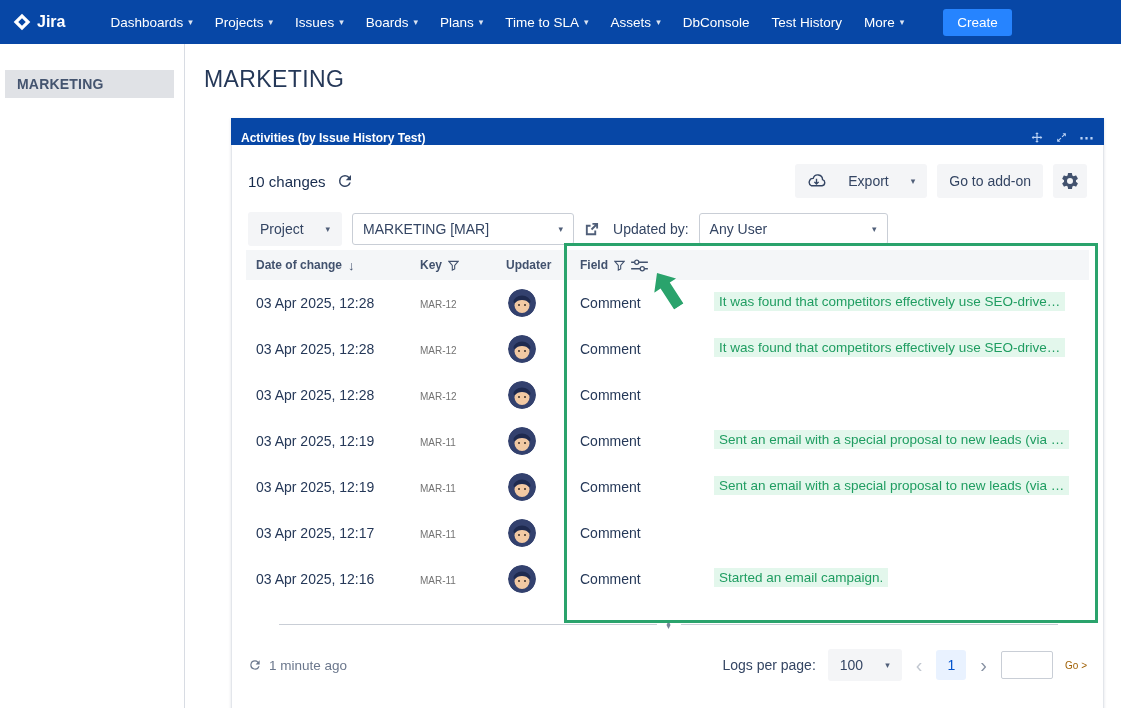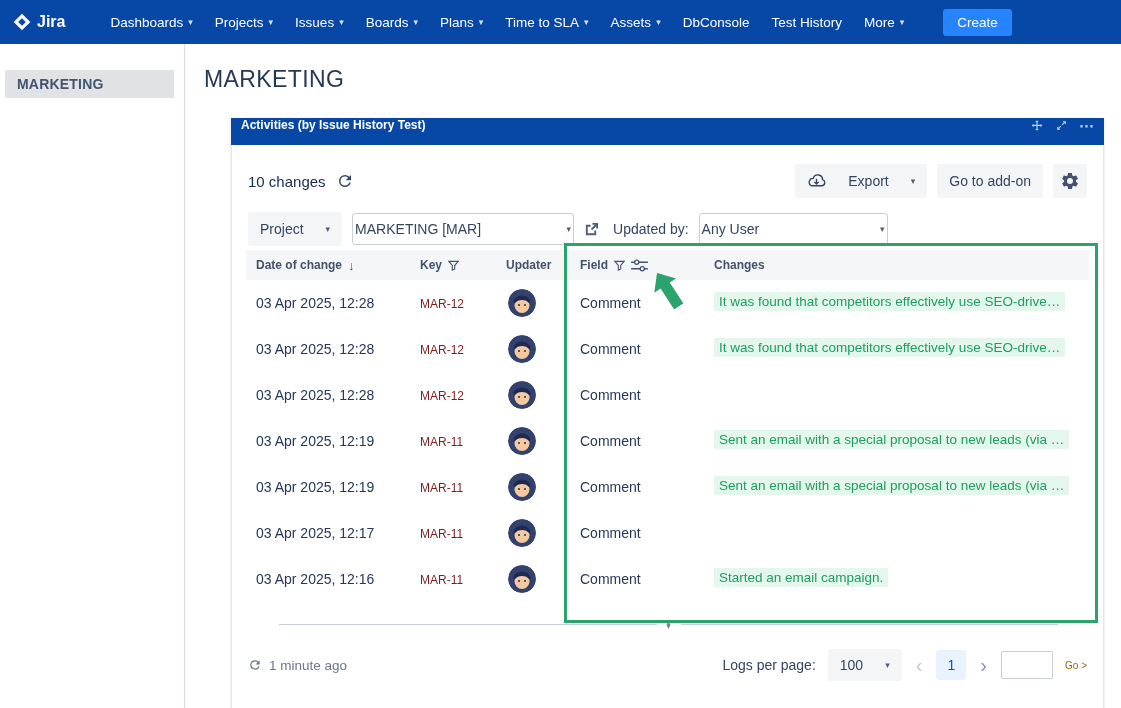--- a/index.html
+++ b/index.html
@@ -20,57 +20,57 @@
 
   
   .content { display:flex; height:674px; }
   .sidebar { width:185px; flex-shrink:0; border-right:1px solid #d8dce3; padding-top:26px; }
   .sidebar-item { margin:0 10px 0 5px; background:#e0e2e6; color:#44546f; font-weight:bold; font-size:14px; padding:6px 12px; letter-spacing:.2px; cursor:pointer; }
   .main { flex:1; position:relative; }
   .page-title { position:absolute; left:19px; top:22px; margin:0; font-size:23px; font-weight:500; color:#253858; letter-spacing:.4px; }
 
   
   .panel { position:absolute; left:46px; top:74px; width:873px; height:592px; display:flex; flex-direction:column; box-shadow:0 1px 3px rgba(9,30,66,.13); background:#fff; }
-  .panel-header { height:27px; background:#0747a6; display:flex; align-items:flex-start; padding:0 10px; flex-shrink:0; }
+  .panel-header { height:27px; background:#0747a6; display:flex; align-items:flex-end; padding:0 10px; flex-shrink:0; }
   .panel-title { color:#fff; font-size:12px; font-weight:bold; }
   .panel-header-icons { margin-left:auto; display:flex; gap:11px; align-items:center; }
   .ph-icon { display:flex; cursor:pointer; color:#bcd3f5; font-size:15px; font-weight:bold; line-height:1; }
   .panel-body { flex:1; position:relative; border:1px solid #e3e6eb; border-top:none; background:#fff; overflow:hidden; }
 
   
   .toolbar { display:flex; align-items:center; margin:18px 16px 0 16px; height:36px; }
   .changes-count { font-size:15px; color:#172b4d; }
   .refresh-btn { margin-left:10px; display:flex; cursor:pointer; background:none; border:none; padding:0; }
   .toolbar-right { margin-left:auto; display:flex; align-items:center; gap:10px; }
   .btn { background:#f4f5f7; border:none; border-radius:3px; height:34px; padding:0 12px; font-size:14px; color:#344563; display:flex; align-items:center; gap:22px; cursor:pointer; font-weight:500; font-family:inherit; }
   .btn .chev { font-size:9px; color:#505f79; }
   .icon-btn { width:34px; padding:0; justify-content:center; }
 
   
   .filters { display:flex; align-items:center; margin:13px 16px 0 16px; gap:10px; }
-  .select { border:1px solid #c9ced6; border-radius:3px; height:32px; display:flex; align-items:center; padding:0 2px; font-size:14px; color:#344563; cursor:pointer; background:#fff; }
+  .select { border:1px solid #c9ced6; border-radius:3px; height:32px; display:flex; align-items:center; padding:0 10px; font-size:14px; color:#344563; cursor:pointer; background:#fff; }
   .select .chev { margin-left:auto; font-size:9px; color:#505f79; }
   .sel-project { width:222px; }
   .sel-user { width:189px; }
   .filters-label { font-size:14px; color:#344563; margin-left:4px; white-space:nowrap; }
   .ext-link { display:flex; cursor:pointer; background:none; border:none; padding:0; }
 
   
   .table { margin-top:4px; }
   .thead { display:flex; align-items:center; height:30px; background:#f4f6f8; margin:0 14px; font-size:12px; font-weight:bold; color:#42526e; }
   .th { display:flex; align-items:center; gap:6px; padding-left:10px; cursor:pointer; }
   .col-date { width:164px; }
   .col-key { width:86px; }
   .col-updater { width:74px; }
   .col-field { width:134px; }
   .col-changes { flex:1; min-width:0; overflow:hidden; padding-right:6px; }
   .sort-icon { font-size:13px; font-weight:bold; color:#42526e; }
   .trow { display:flex; align-items:center; height:46px; margin:0 14px; }
   .td { padding-left:10px; font-size:14px; color:#253858; }
-  .key-link { color:#7f1d1d; text-decoration:none; font-size:12px; cursor:pointer; }
+  .key-link { color:#737373; text-decoration:none; font-size:10px; cursor:pointer; }
   .avatar { width:28px; height:28px; border-radius:50%; margin-left:12px; display:block; }
   .change-text { display:inline-block; max-width:100%; font-size:13.5px; color:#1f9d61; background:#e3f7ec; padding:2px 5px; white-space:nowrap; overflow:hidden; }
 
   
   .resize-row { margin:22px 45px 0 47px; border-top:1px solid #c9ced6; position:relative; height:0; }
   .resize-handle { position:absolute; left:50%; top:-8px; transform:translateX(-50%); width:24px; height:16px; background:#fff; display:flex; flex-direction:column; align-items:center; justify-content:center; color:#7a869a; cursor:row-resize; line-height:.55; font-size:8px; }
 
   
   .panel-footer { display:flex; align-items:center; margin:24px 16px 0 16px; }
   .last-refresh { display:flex; align-items:center; gap:7px; color:#6b778c; font-size:13.5px; cursor:pointer; background:none; border:none; padding:0; font-family:inherit; }
@@ -248,23 +248,20 @@
                   </svg>
               </span>
               <span style="display:flex;">
                 <svg width="17" height="13" viewBox="0 0 18 14">
                     <path d="M0 3.5h18M0 10.5h18" stroke="#42526e" stroke-width="1.4"></path>
                     <circle cx="6" cy="3.5" r="2.2" fill="#fff" stroke="#42526e" stroke-width="1.4"></circle>
                     <circle cx="12" cy="10.5" r="2.2" fill="#fff" stroke="#42526e" stroke-width="1.4"></circle>
                   </svg>
               </span>
             </div>
-            <div class="th col-changes">
-              <span>Changes</span>
-            </div>
           </div>
 
           <div class="trow">
             <div class="td col-date">03 Apr 2025, 12:28</div>
             <div class="td col-key" style="padding-left:10px;"><a class="key-link">MAR-12</a></div>
             <div class="col-updater">
                 <svg class="avatar" viewBox="0 0 28 28">
                   <circle cx="14" cy="14" r="14" fill="#33416e"></circle>
                   <circle cx="14" cy="16.5" r="7.5" fill="#f2c9a3"></circle>
                   <path d="M5.5 13a8.5 6.5 0 0 1 17 0l-1 1.4a10 10 0 0 0-15 0z" fill="#1e2a4f"></path>

